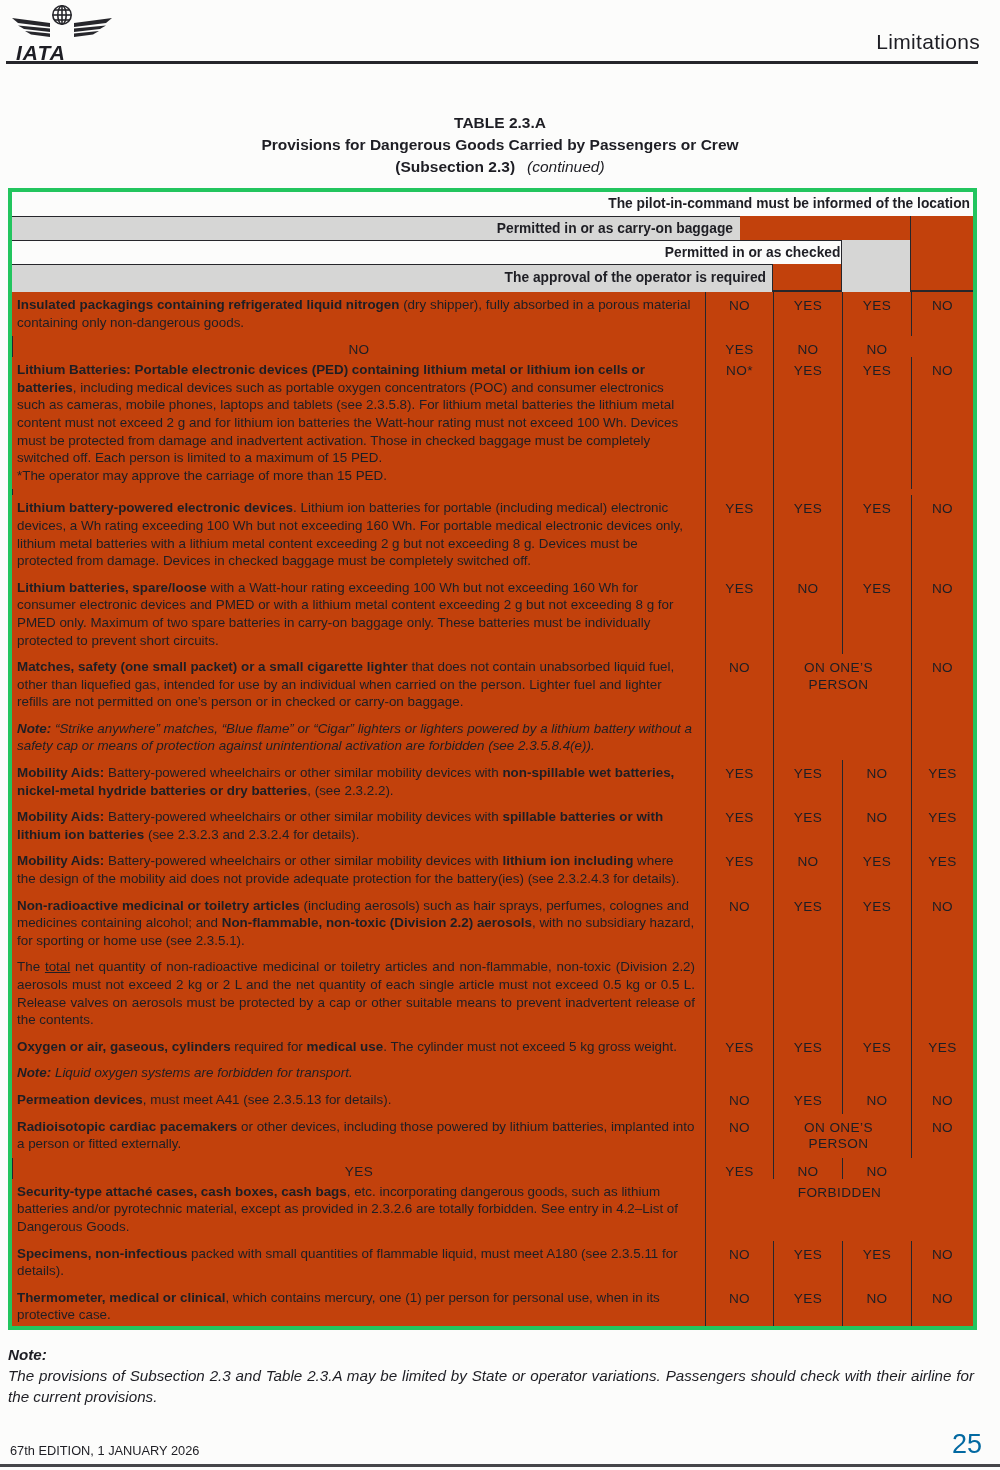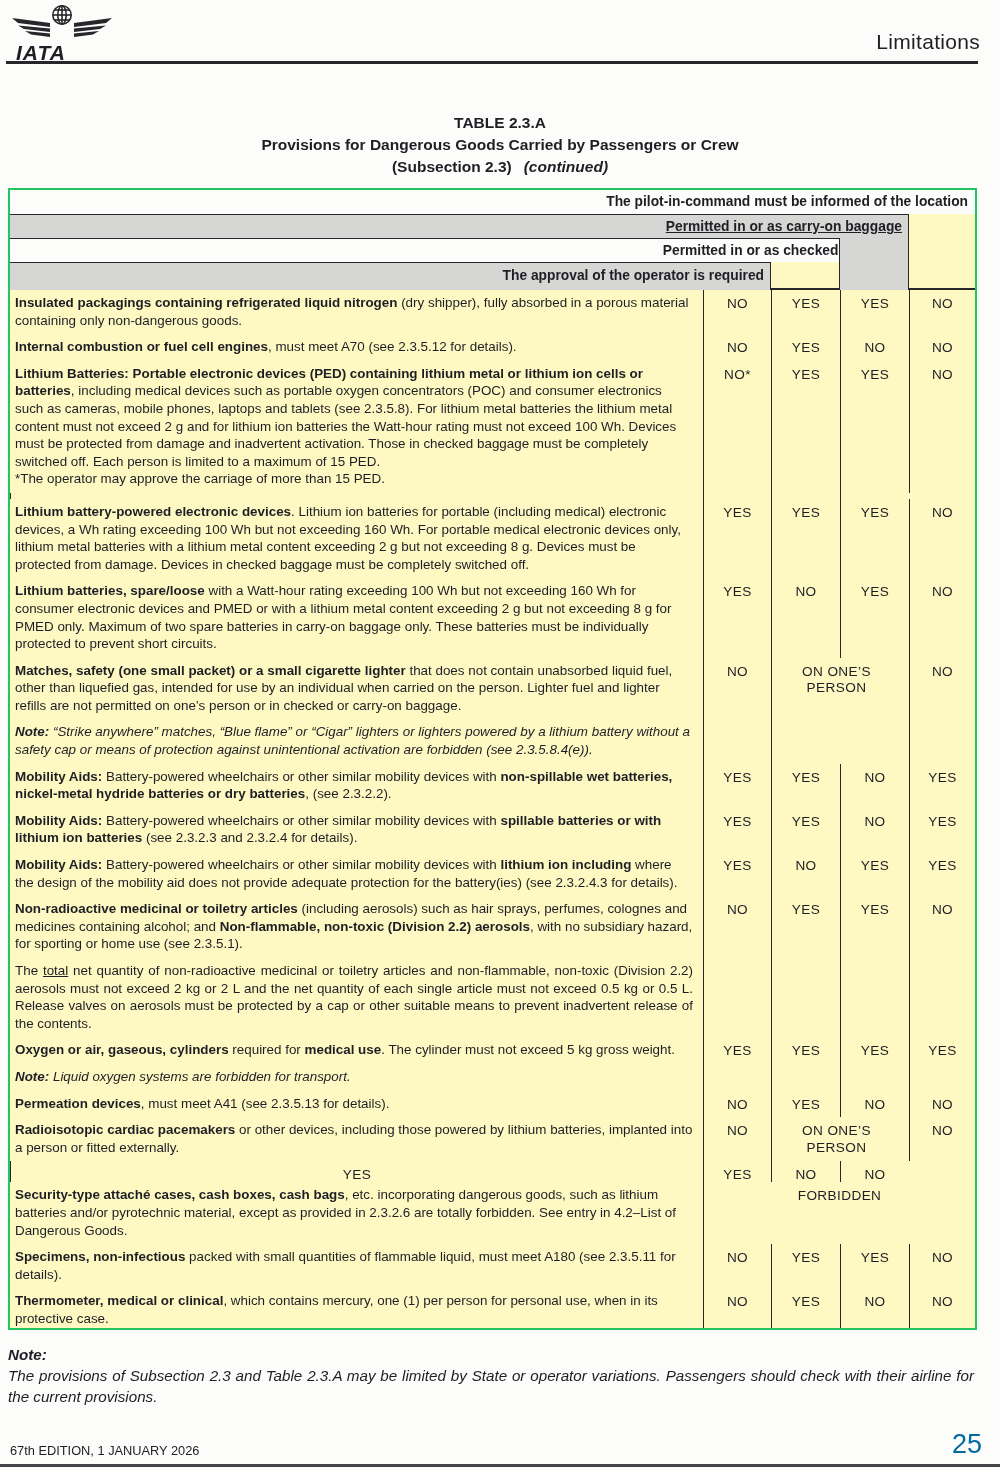--- a/index.html
+++ b/index.html
@@ -10,30 +10,30 @@
     font-family:"Liberation Sans","DejaVu Sans",sans-serif;
   }
   
   .logo { position:absolute; left:10px; top:4px; width:110px; }
   .logo svg { display:block; }
   .logo-text { font-size:21px; font-weight:bold; font-style:italic; letter-spacing:1px; margin-top:-3px; margin-left:6px; }
   .section-heading { position:absolute; top:30px; right:20px; font-size:21px; font-weight:normal; letter-spacing:.3px; }
   .header-rule { position:absolute; top:61px; left:6px; width:972px; height:2.5px; background:#26262b; }
   
   .doc-title { position:absolute; top:112px; left:0; width:100%; text-align:center; font-weight:bold; font-size:15.5px; line-height:22px; }
-  .doc-title .cont { font-weight:bold; font-style:italic; margin-left:12px; }
+  .doc-title .cont { font-weight:normal; font-style:italic; margin-left:12px; }
   
   .dg-table {
     position:absolute; left:8px; top:188px; width:969px; height:1142px;
-    border:2px solid #22c55e; background:#fef9c3; overflow:hidden;
+    border:4px solid #22c55e; background:#c2410c; overflow:hidden;
   }
   .thead { position:relative; height:100px; border-bottom:2px solid #26262b; }
   .bar { position:absolute; left:0; font-weight:bold; font-size:13.8px; text-align:right; padding-right:7px; line-height:23px; white-space:nowrap; }
   .bar1 { top:0;  width:965px; height:24px; background:#fcfcfb; }
-  .bar2 { top:24px; width:899px; height:24px; background:#d6d6d5; border-top:1.5px solid #26262b;text-decoration:underline; }
+  .bar2 { top:24px; width:728px; height:24px; background:#d6d6d5; border-top:1.5px solid #26262b; }
   .bar3 { top:48px; width:896px; height:24px; background:#fcfcfb; border-top:1.5px solid #26262b; }
   .bar4 { top:72px; width:761px; height:28px; background:#d6d6d5; border-top:1.5px solid #26262b; line-height:26px; }
   .gray-strip { position:absolute; left:829px; top:48px; width:70px; height:52px; background:#d6d6d5; }
   .vline { position:absolute; width:1.5px; background:#26262b; }
   .v1 { left:897.5px; top:24px; height:76px; }
   .v2 { left:828.5px; top:48px; height:52px; }
   .v3 { left:759.5px; top:72px; height:28px; }
   
   .tbody { position:relative; }
   .row { display:grid; grid-template-columns:693px 68px 69px 69px auto; }
@@ -114,21 +114,20 @@
     </div>
     <div class="tbody" id="tbody">
         <div class="row">
           <div class="txt"><span class="seg-b">Insulated packagings containing refrigerated liquid nitrogen</span><span class="seg-r"> (dry shipper), fully absorbed in a porous material containing only non-dangerous goods.</span></div>
           <div class="val bl">NO</div>
           <div class="val bl">YES</div>
           <div class="val bl">YES</div>
           <div class="val bl">NO</div>
         </div>
         <div class="row">
-          <div class="txt"><span class="seg-b">Internal combustion or fuel cell engines</span><span class="seg-r">, must meet A70 (see 2.3.5.12 for details).</span></div>
           <div class="val bl">NO</div>
           <div class="val bl">YES</div>
           <div class="val bl">NO</div>
           <div class="val bl">NO</div>
         </div>
         <div class="row">
           <div class="txt"><span class="seg-b">Lithium Batteries: Portable electronic devices (PED) containing lithium metal or lithium ion cells or batteries</span><span class="seg-r">, including medical devices such as portable oxygen concentrators (POC) and consumer electronics such as cameras, mobile phones, laptops and tablets (see 2.3.5.8). For lithium metal batteries the lithium metal content must not exceed 2 g and for lithium ion batteries the Watt-hour rating must not exceed 100 Wh. Devices must be protected from damage and inadvertent activation. Those in checked baggage must be completely switched off. Each person is limited to a maximum of 15 PED.</span><br><span class="seg-r">*The operator may approve the carriage of more than 15 PED.</span></div>
           <div class="val bl">NO*</div>
           <div class="val bl">YES</div>
           <div class="val bl">YES</div>

